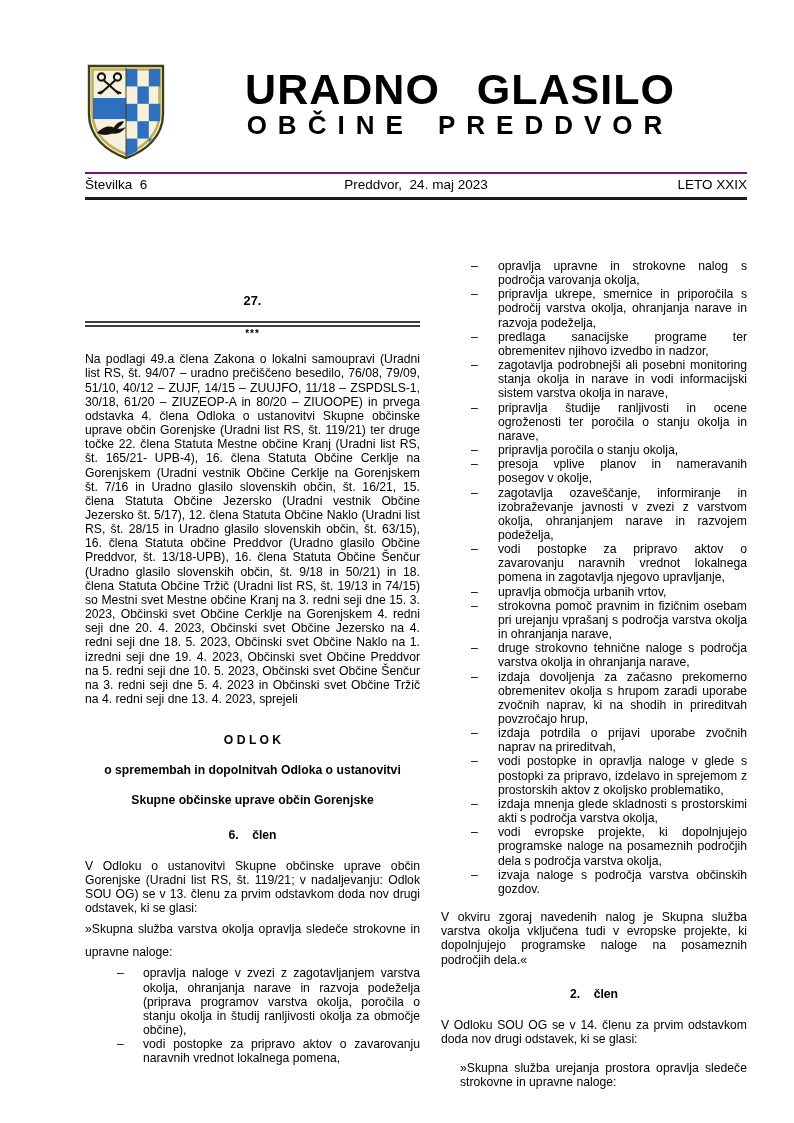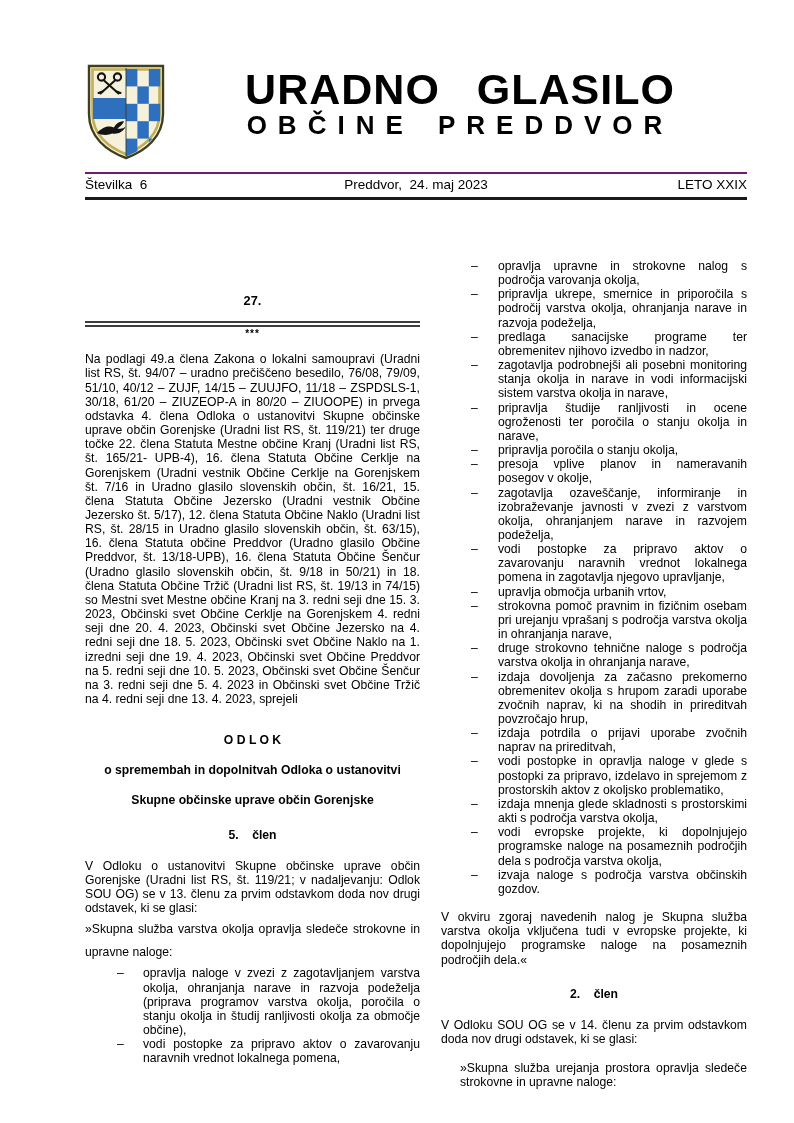--- a/index.html
+++ b/index.html
@@ -121,21 +121,21 @@
       <div class="art-no">27.</div>
       <div class="rule"></div>
       <div class="stars">***</div>
 
       <p class="just legal">Na podlagi 49.a člena Zakona o lokalni samoupravi (Uradni list RS, št. 94/07 – uradno prečiščeno besedilo, 76/08, 79/09, 51/10, 40/12 – ZUJF, 14/15 – ZUUJFO, 11/18 – ZSPDSLS-1, 30/18, 61/20 – ZIUZEOP-A in 80/20 – ZIUOOPE) in prvega odstavka 4. člena Odloka o ustanovitvi Skupne občinske uprave občin Gorenjske (Uradni list RS, št. 119/21) ter druge točke 22. člena Statuta Mestne občine Kranj (Uradni list RS, št. 165/21- UPB-4), 16. člena Statuta Občine Cerklje na Gorenjskem (Uradni vestnik Občine Cerklje na Gorenjskem št. 7/16 in Uradno glasilo slovenskih občin, št. 16/21, 15. člena Statuta Občine Jezersko (Uradni vestnik Občine Jezersko št. 5/17), 12. člena Statuta Občine Naklo (Uradni list RS, št. 28/15 in Uradno glasilo slovenskih občin, št. 63/15), 16. člena Statuta občine Preddvor (Uradno glasilo Občine Preddvor, št. 13/18-UPB), 16. člena Statuta Občine Šenčur (Uradno glasilo slovenskih občin, št. 9/18 in 50/21) in 18. člena Statuta Občine Tržič (Uradni list RS, št. 19/13 in 74/15) so Mestni svet Mestne občine Kranj na 3. redni seji dne 15. 3. 2023, Občinski svet Občine Cerklje na Gorenjskem 4. redni seji dne 20. 4. 2023, Občinski svet Občine Jezersko na 4. redni seji dne 18. 5. 2023, Občinski svet Občine Naklo na 1. izredni seji dne 19. 4. 2023, Občinski svet Občine Preddvor na 5. redni seji dne 10. 5. 2023, Občinski svet Občine Šenčur na 3. redni seji dne 5. 4. 2023 in Občinski svet Občine Tržič na 4. redni seji dne 13. 4. 2023, sprejeli</p>
 
       <div class="h-center pre decree-title">O D L O K</div>
       <div class="h-center sub">o spremembah in dopolnitvah Odloka o ustanovitvi</div>
       <div class="h-center sub">Skupne občinske uprave občin Gorenjske</div>
 
-      <div class="h-center pre sec-h">5.    člen</div>
+      <div class="h-center pre sec-h">6.    člen</div>
       <p class="just para">V Odloku o ustanovitvi Skupne občinske uprave občin Gorenjske (Uradni list RS, št. 119/21; v nadaljevanju: Odlok SOU OG) se v 13. členu za prvim odstavkom doda nov drugi odstavek, ki se glasi:</p>
       <p class="just quote-intro">»Skupna služba varstva okolja opravlja sledeče strokovne in upravne naloge:</p>
 
       <div class="blist">
         <div class="bitem">
           <span class="bdash">–</span>
           <span class="btext">opravlja naloge v zvezi z zagotavljanjem varstva okolja, ohranjanja narave in razvoja podeželja (priprava programov varstva okolja, poročila o stanju okolja in študij ranljivosti okolja za območje občine),</span>
         </div>
         <div class="bitem">
           <span class="bdash">–</span>

